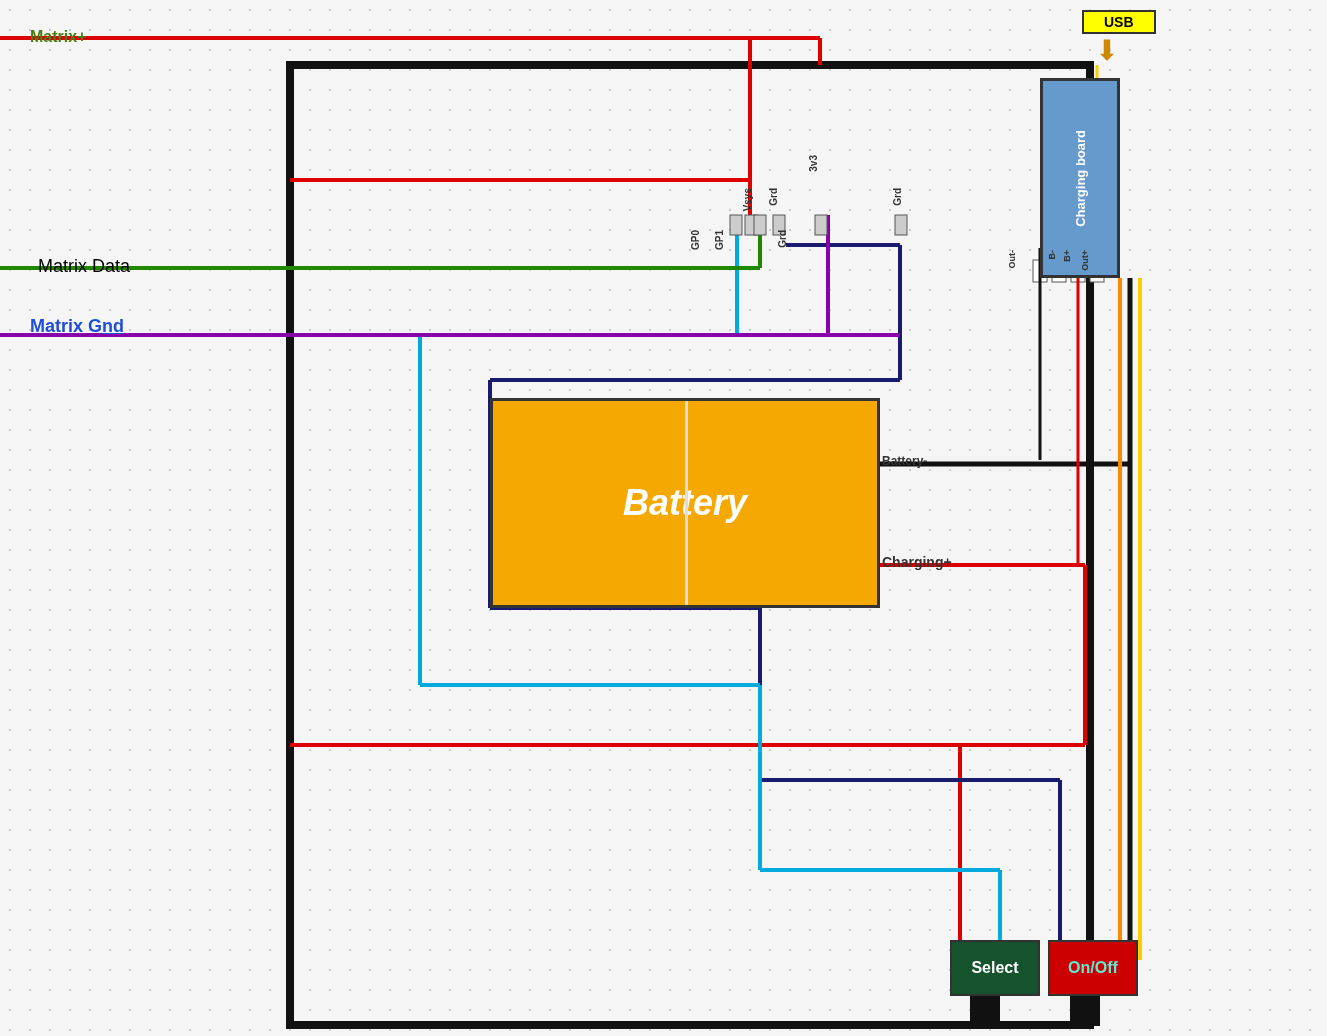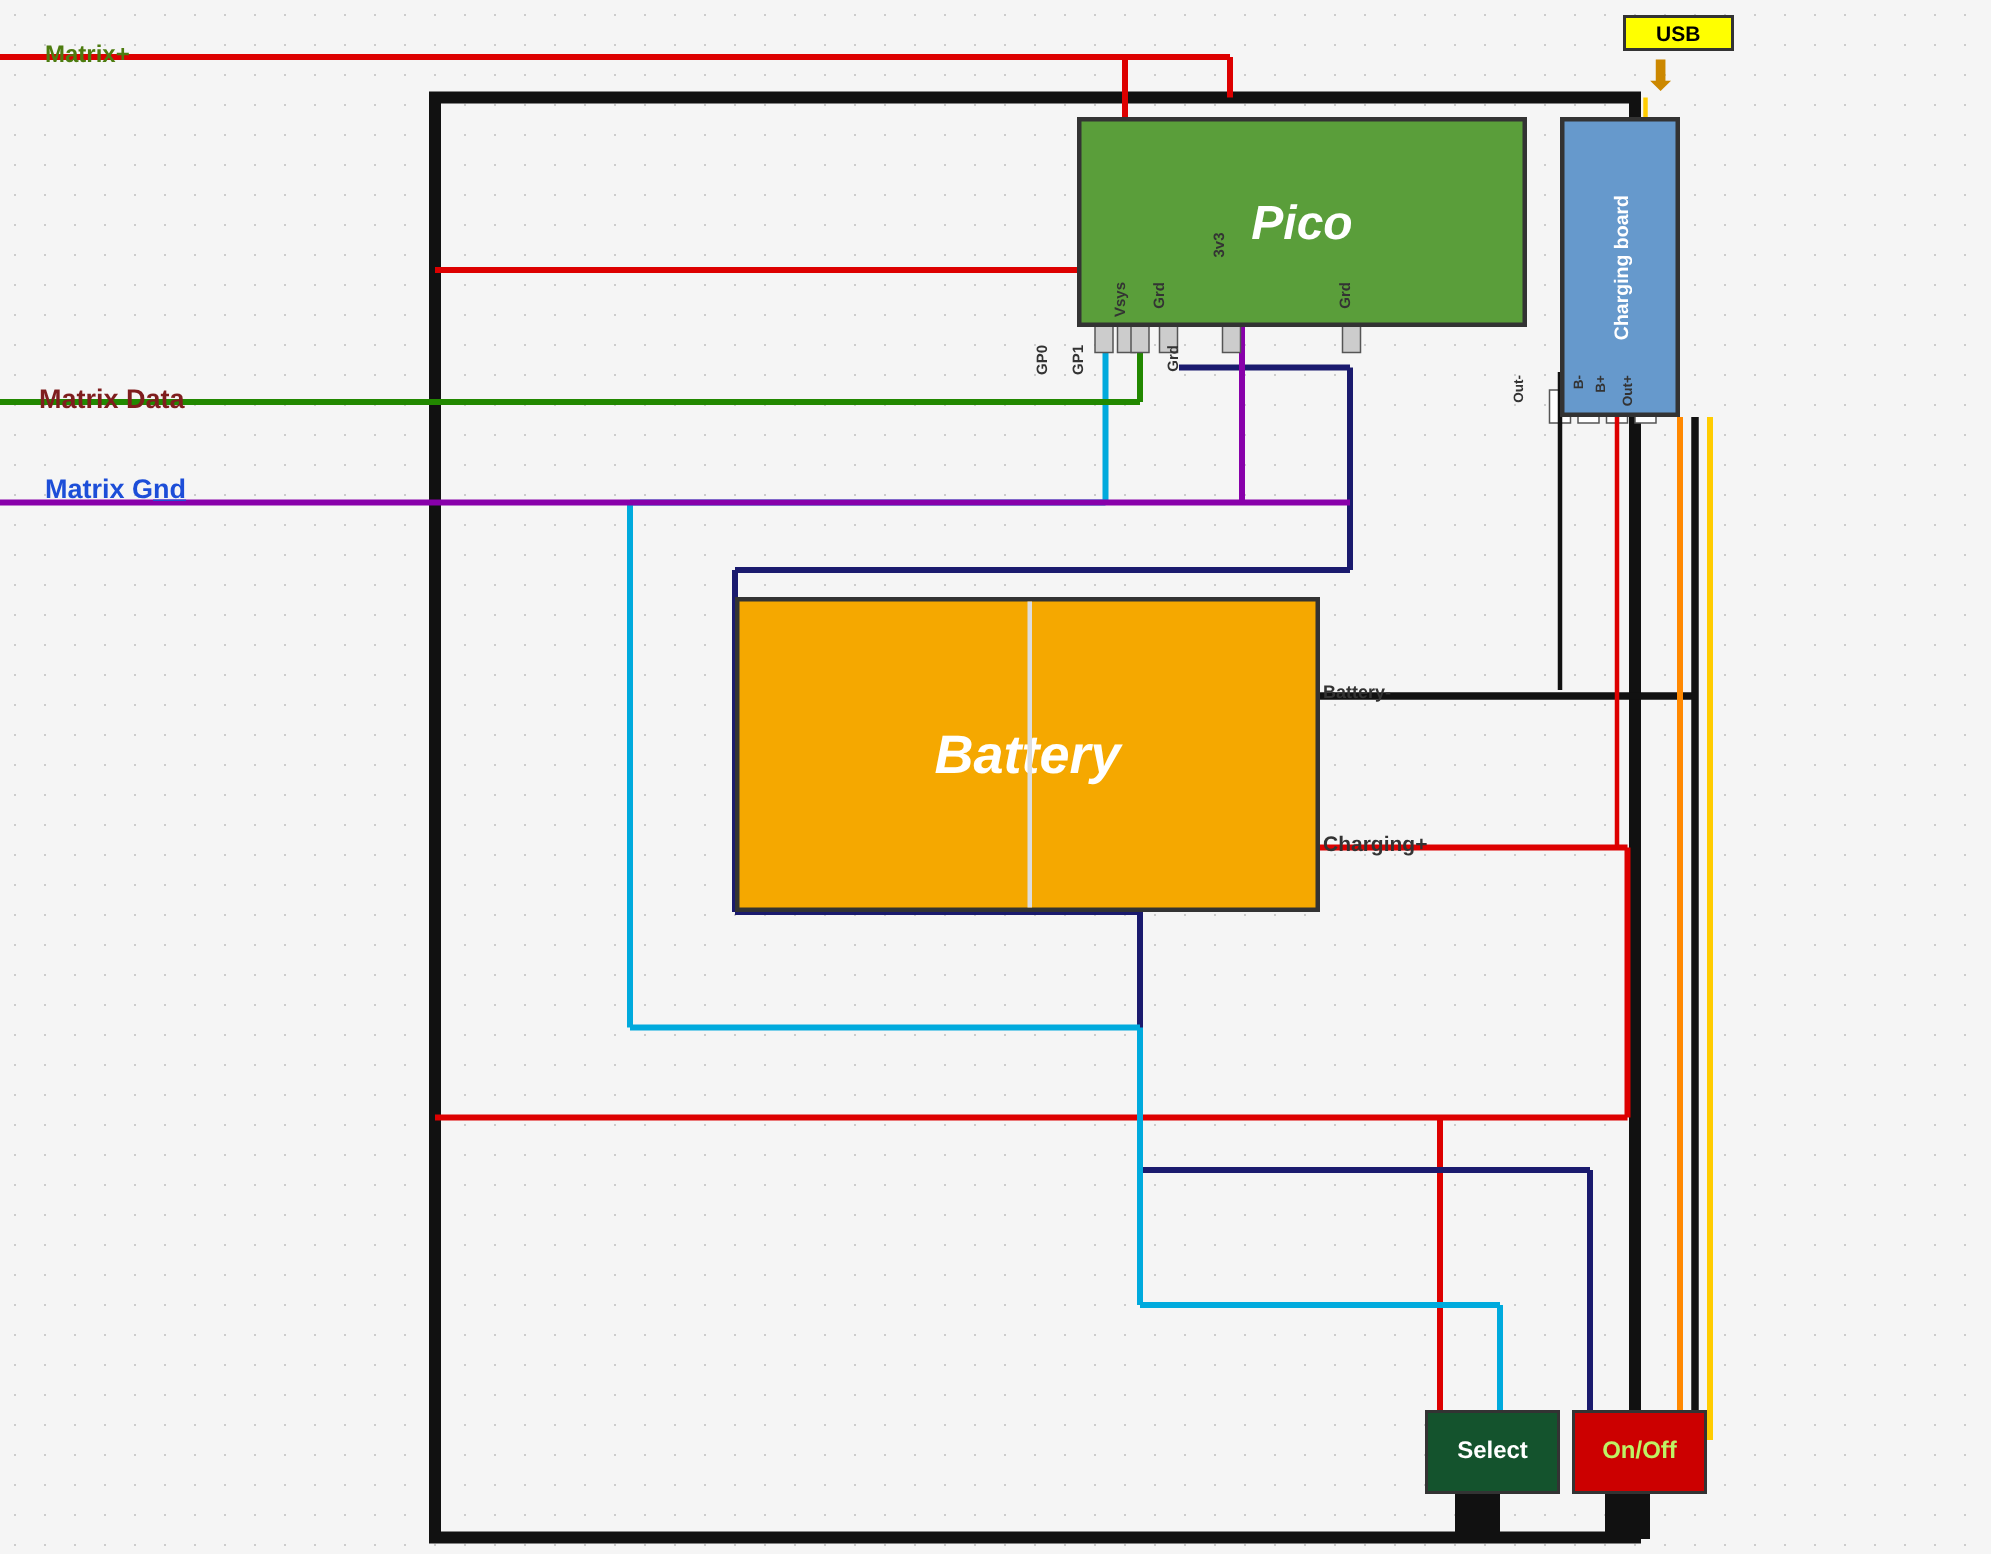--- a/index.html
+++ b/index.html
@@ -43,24 +43,24 @@
       top: 28px;
       left: 30px;
       font-size: 16px;
       font-weight: bold;
       color: #4d7c0f;
       z-index: 10;
     }
     .label-matrix-data {
       position: absolute;
       top: 256px;
-      left: 26px;
+      left: 38px;
       font-size: 18px;
-      font-weight: bold;
-      color: #7f1d1d;
+      font-weight: normal;
+      color: #000000;
       z-index: 10;
     }
     .label-matrix-gnd {
       position: absolute;
       top: 316px;
       left: 30px;
       font-size: 18px;
       font-weight: bold;
       color: #1d4ed8;
       z-index: 10;
@@ -190,21 +190,21 @@
       background: #cc0000;
       border: 2px solid #333;
       z-index: 10;
       display: flex;
       align-items: center;
       justify-content: center;
     }
     .onoff-btn-label {
       font-size: 16px;
       font-weight: bold;
-      color: #bef264;
+      color: #5eead4;
     }
 
     
     .footer-bar-select {
       position: absolute;
       top: 996px;
       left: 970px;
       width: 30px;
       height: 30px;
       background: #111;
@@ -312,23 +312,20 @@
 
     <line x1="1040" y1="248" x2="1040" y2="460" stroke="#111111" stroke-width="3"></line>
 
     <line x1="1078" y1="248" x2="1078" y2="565" stroke="#dd0000" stroke-width="3"></line>
 
     <line x1="1097" y1="248" x2="1097" y2="65" stroke="#ffcc00" stroke-width="3"></line>
 
     <line x1="688" y1="398" x2="688" y2="608" stroke="#ddd" stroke-width="2"></line>
   </svg>
 
-  <div class="pico-box">
-    <span class="pico-label">Pico</span>
-  </div>
 
   <div class="charging-box">
     <span class="charging-label">Charging board</span>
   </div>
 
   <div class="battery-box">
     <div class="battery-divider"></div>
     <span class="battery-label">Battery</span>
   </div>
 

